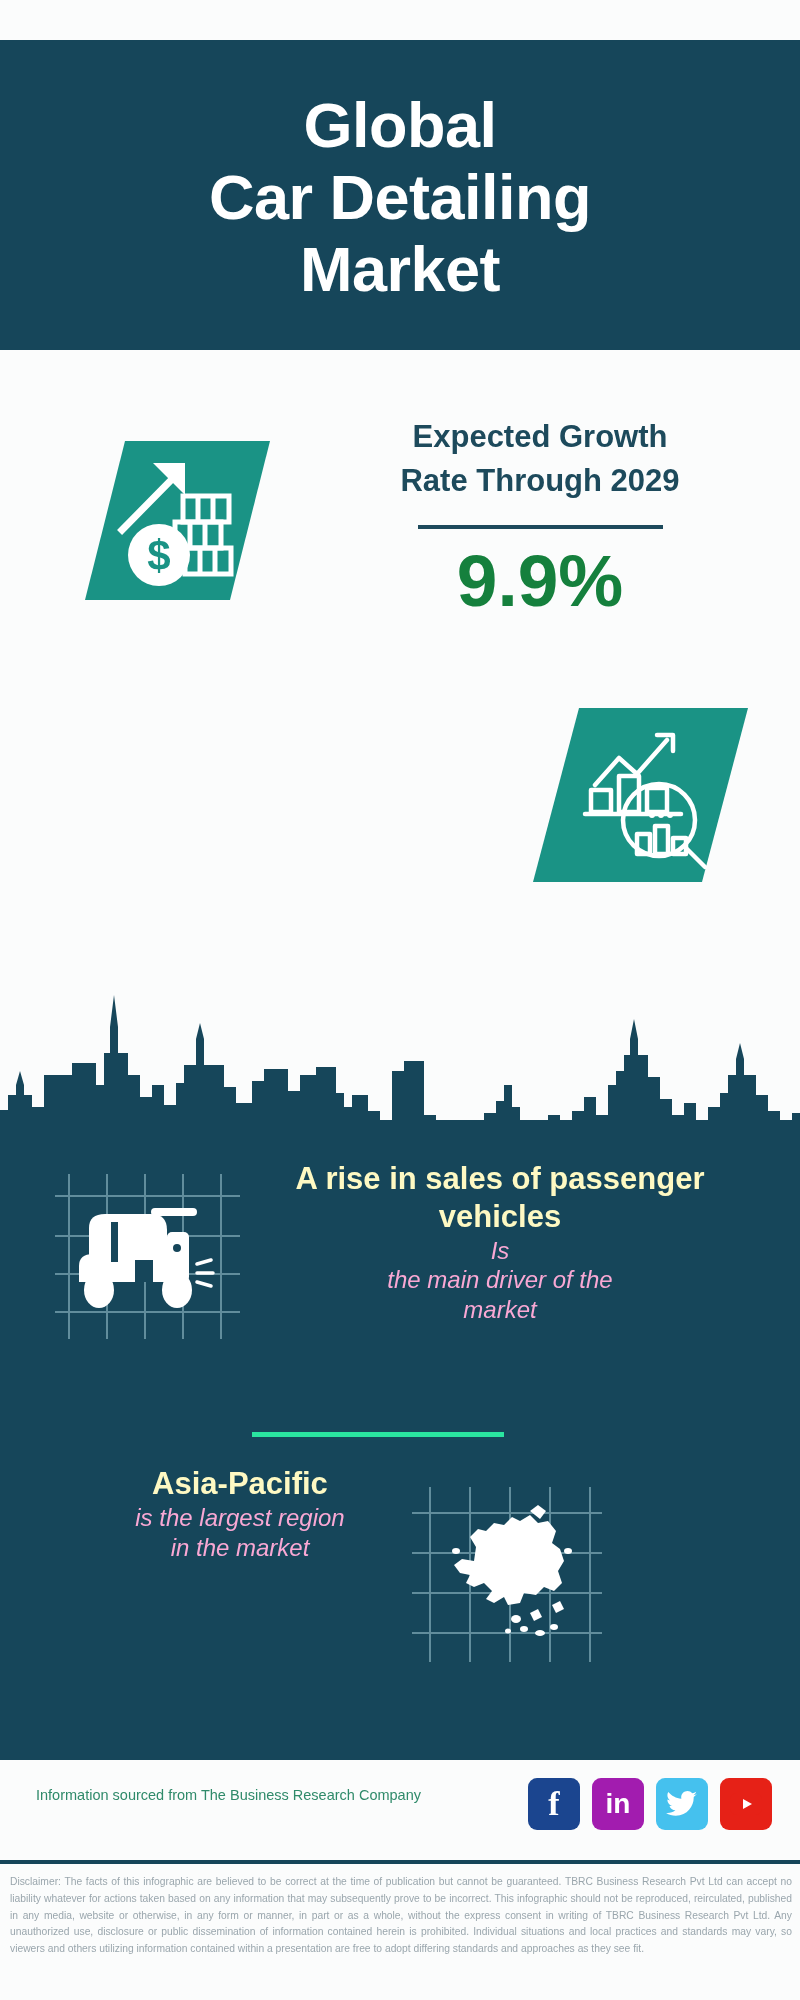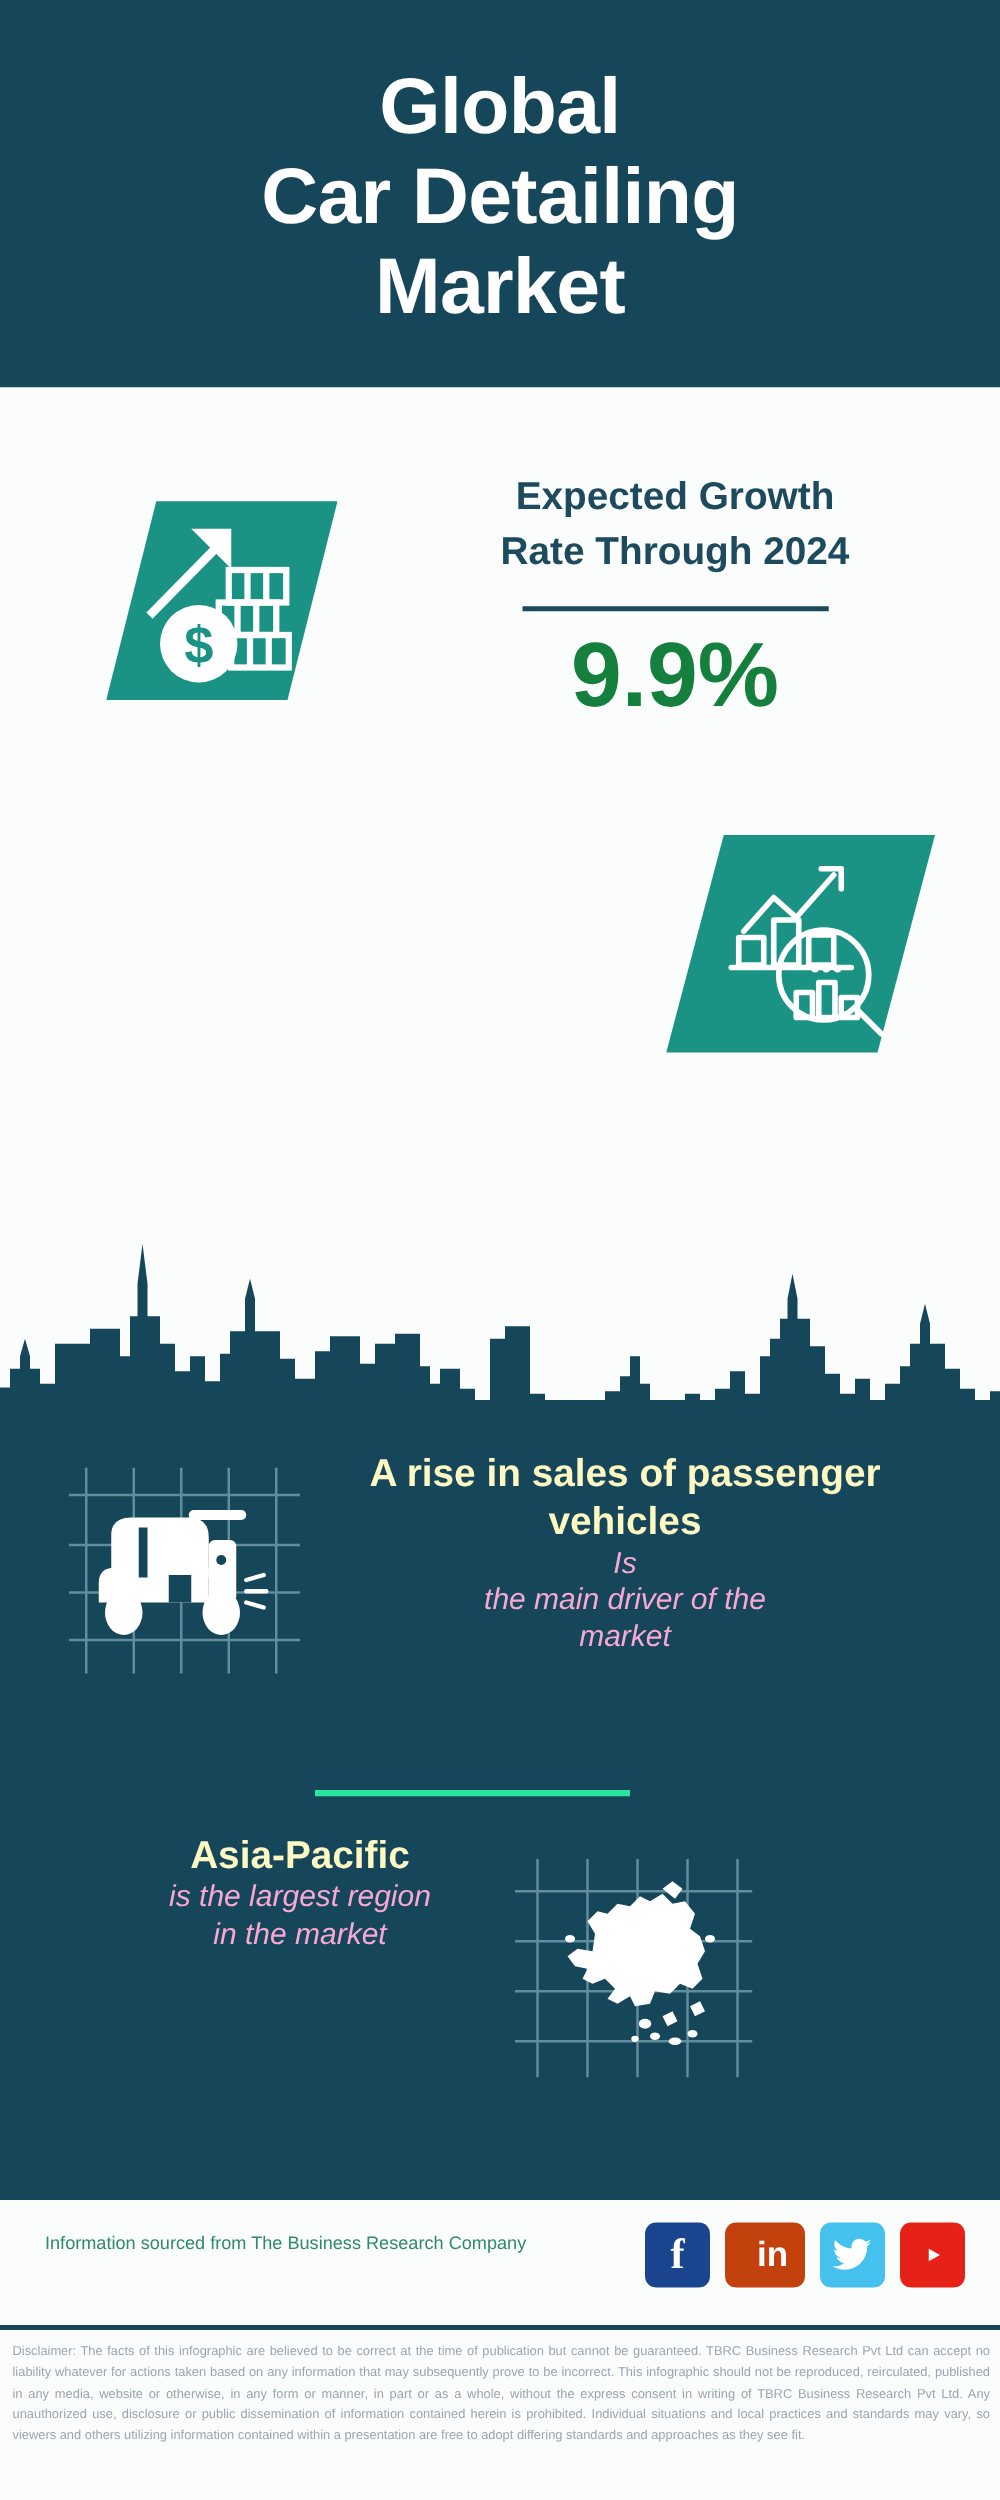--- a/index.html
+++ b/index.html
@@ -24,20 +24,21 @@
   .header {
     width: 800px;
     height: 310px;
     background: #16465a;
     display: flex;
     flex-direction: column;
     align-items: center;
     justify-content: center;
     box-sizing: border-box;
     padding-top: 6px;
+    margin-top: 40px;
   }
   .header-title {
     color: #ffffff;
     font-size: 63px;
     font-weight: bold;
     line-height: 1.14;
     text-align: center;
     letter-spacing: -0.5px;
   }
   .header-title .ln { display: block; }
@@ -240,21 +241,21 @@
   .soc {
     width: 52px;
     height: 52px;
     border-radius: 9px;
     display: flex;
     align-items: center;
     justify-content: center;
     color: #ffffff;
   }
   .soc-fb { background: #1b458f; }
-  .soc-li { background: #c2410c; padding-left: 12px; }
+  .soc-li { background: #a21caf; }
   .soc-tw { background: #45c1ee; }
   .soc-yt { background: #e62117; }
   .soc .glyph {
     font-size: 34px;
     font-weight: bold;
     line-height: 1;
     font-family: "Liberation Serif", serif;
   }
 
   
@@ -319,21 +320,21 @@
             <line x1="130" y1="115" x2="130" y2="141"></line>
           </g>
           <circle cx="74" cy="122" r="31" fill="#ffffff"></circle>
           <text x="74" y="137" font-size="42" font-weight="bold" fill="#1a9385" text-anchor="middle" font-family="Liberation Sans, sans-serif">$</text>
         </svg>
       </div>
 
       <div class="b1-text">
         <div class="stat-label">
           <span class="ln">Expected Growth</span>
-          <span class="ln">Rate Through 2024</span>
+          <span class="ln">Rate Through 2029</span>
         </div>
         <div class="rule"></div>
         <div class="stat-value">9.9%</div>
       </div>
     </div>
 
     <div class="block2">
 
 
       <div class="b2-icon">

